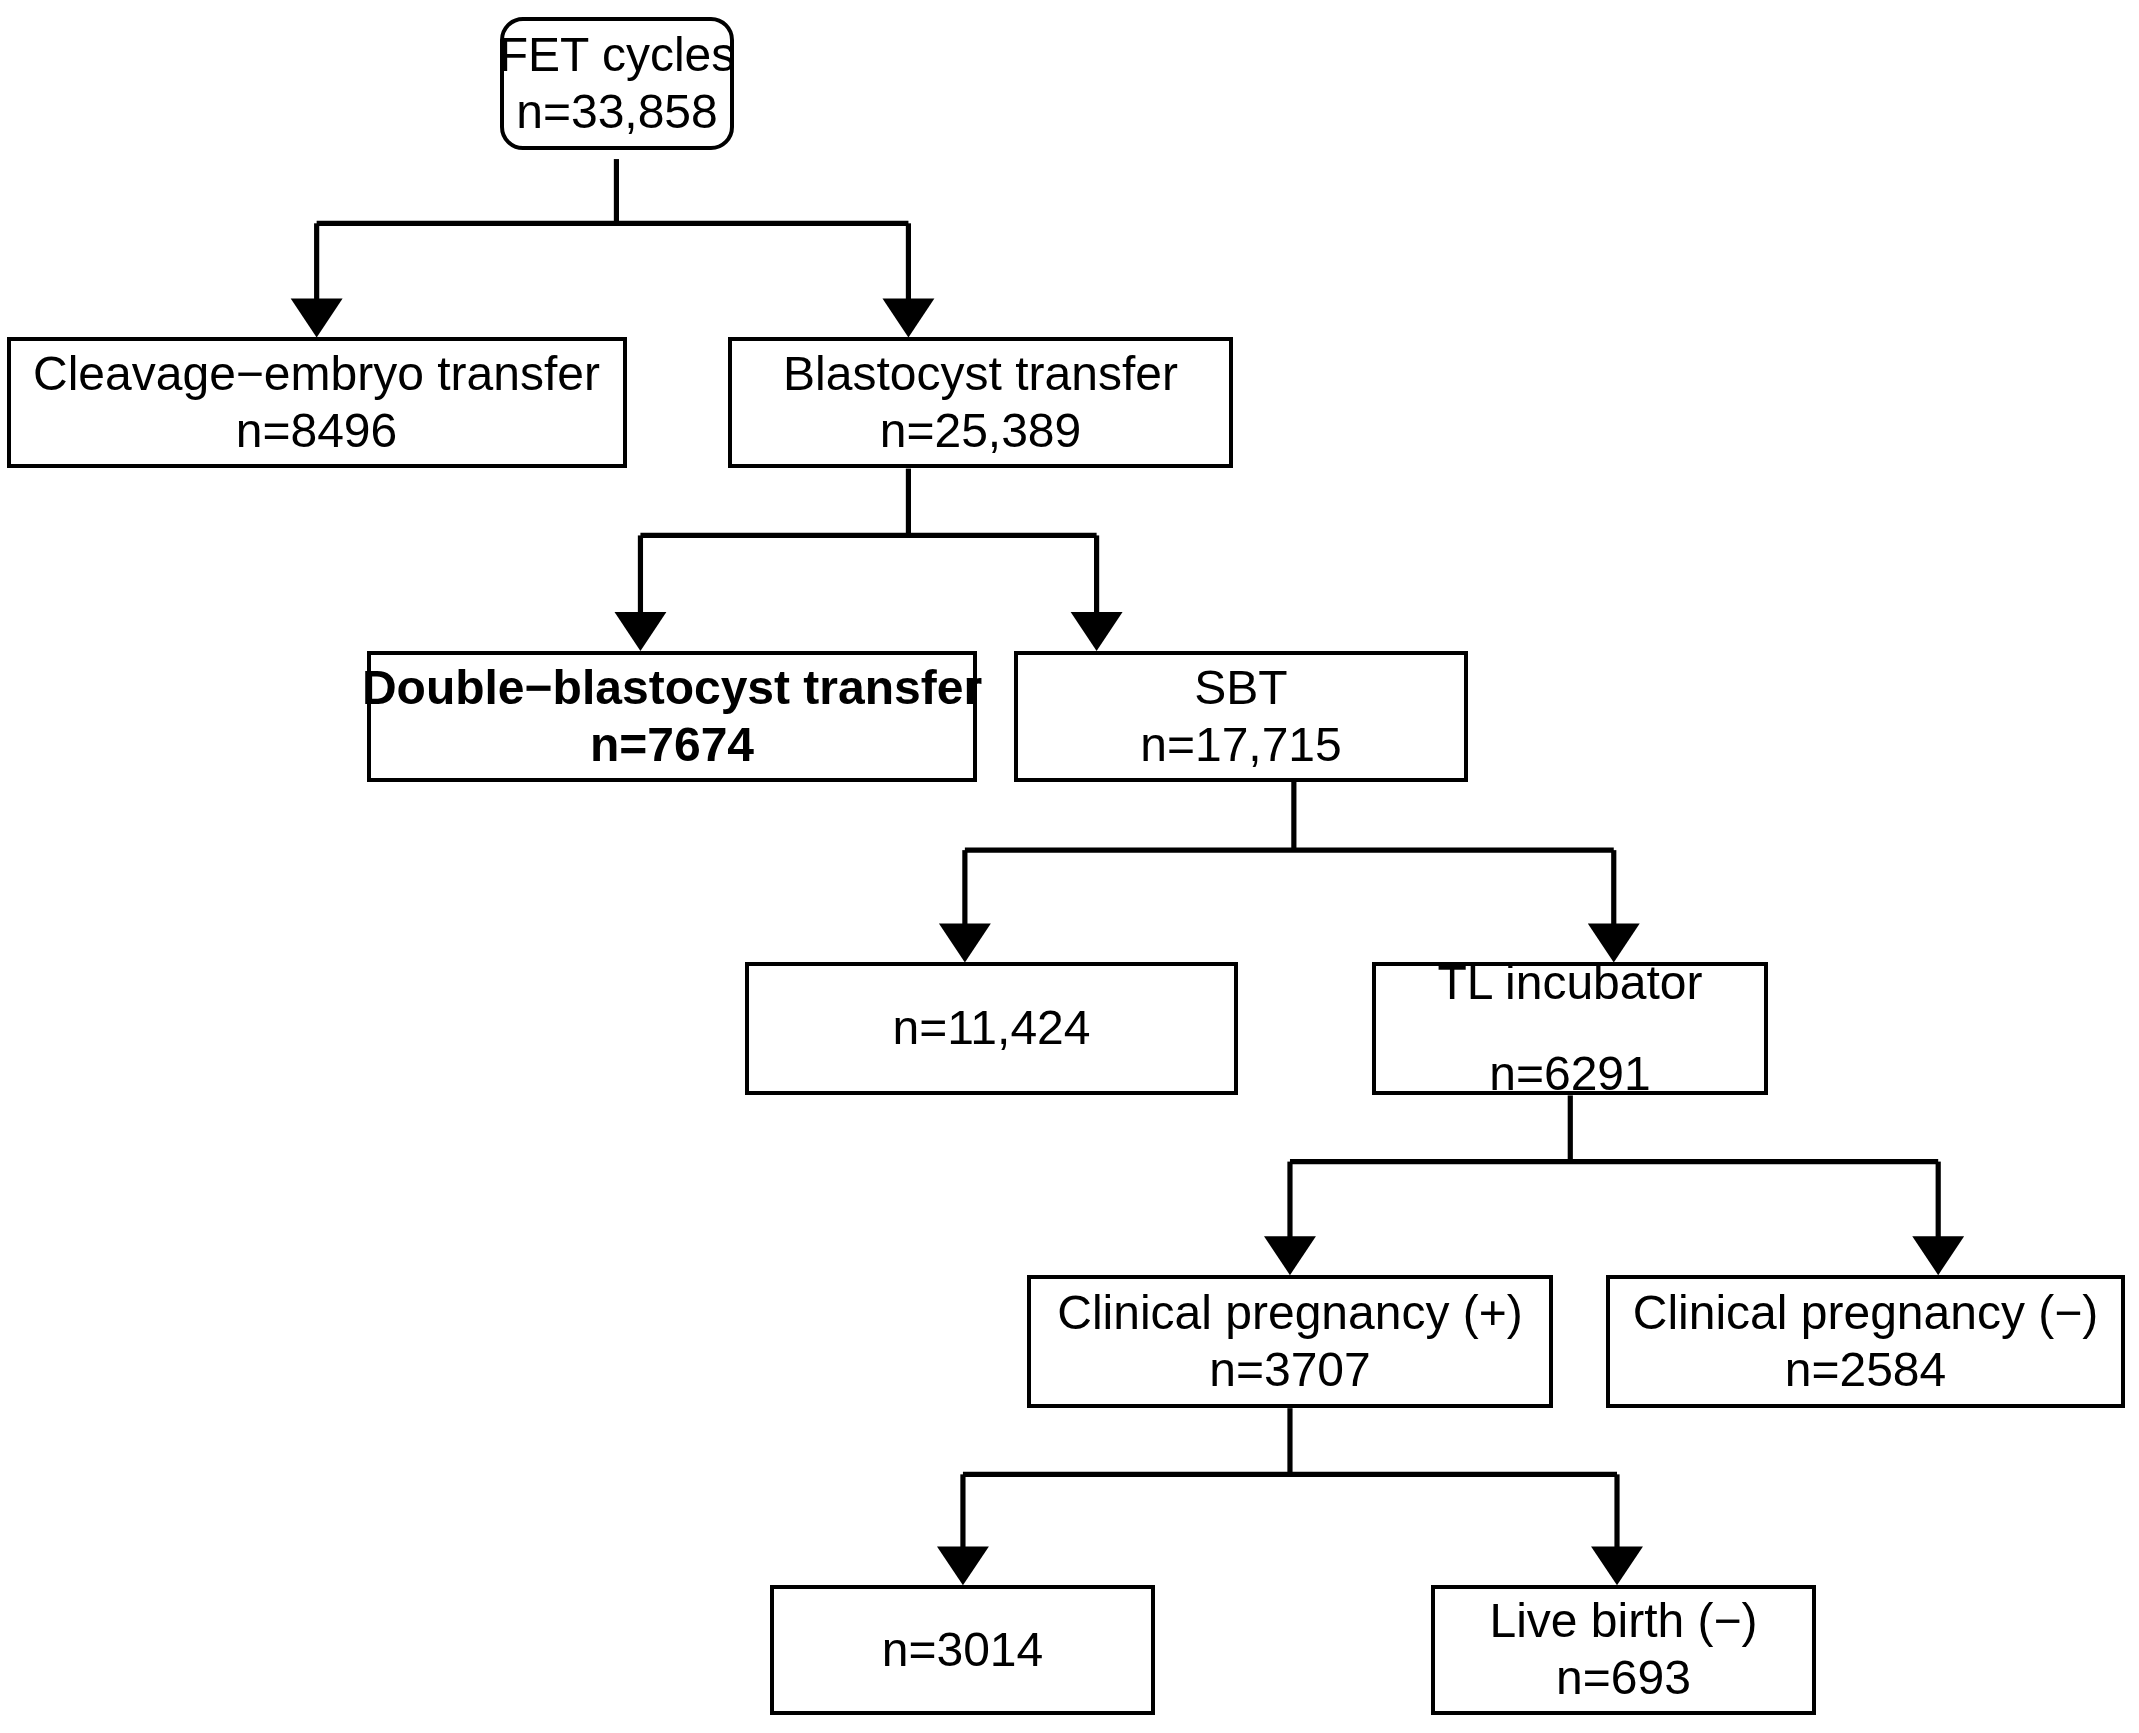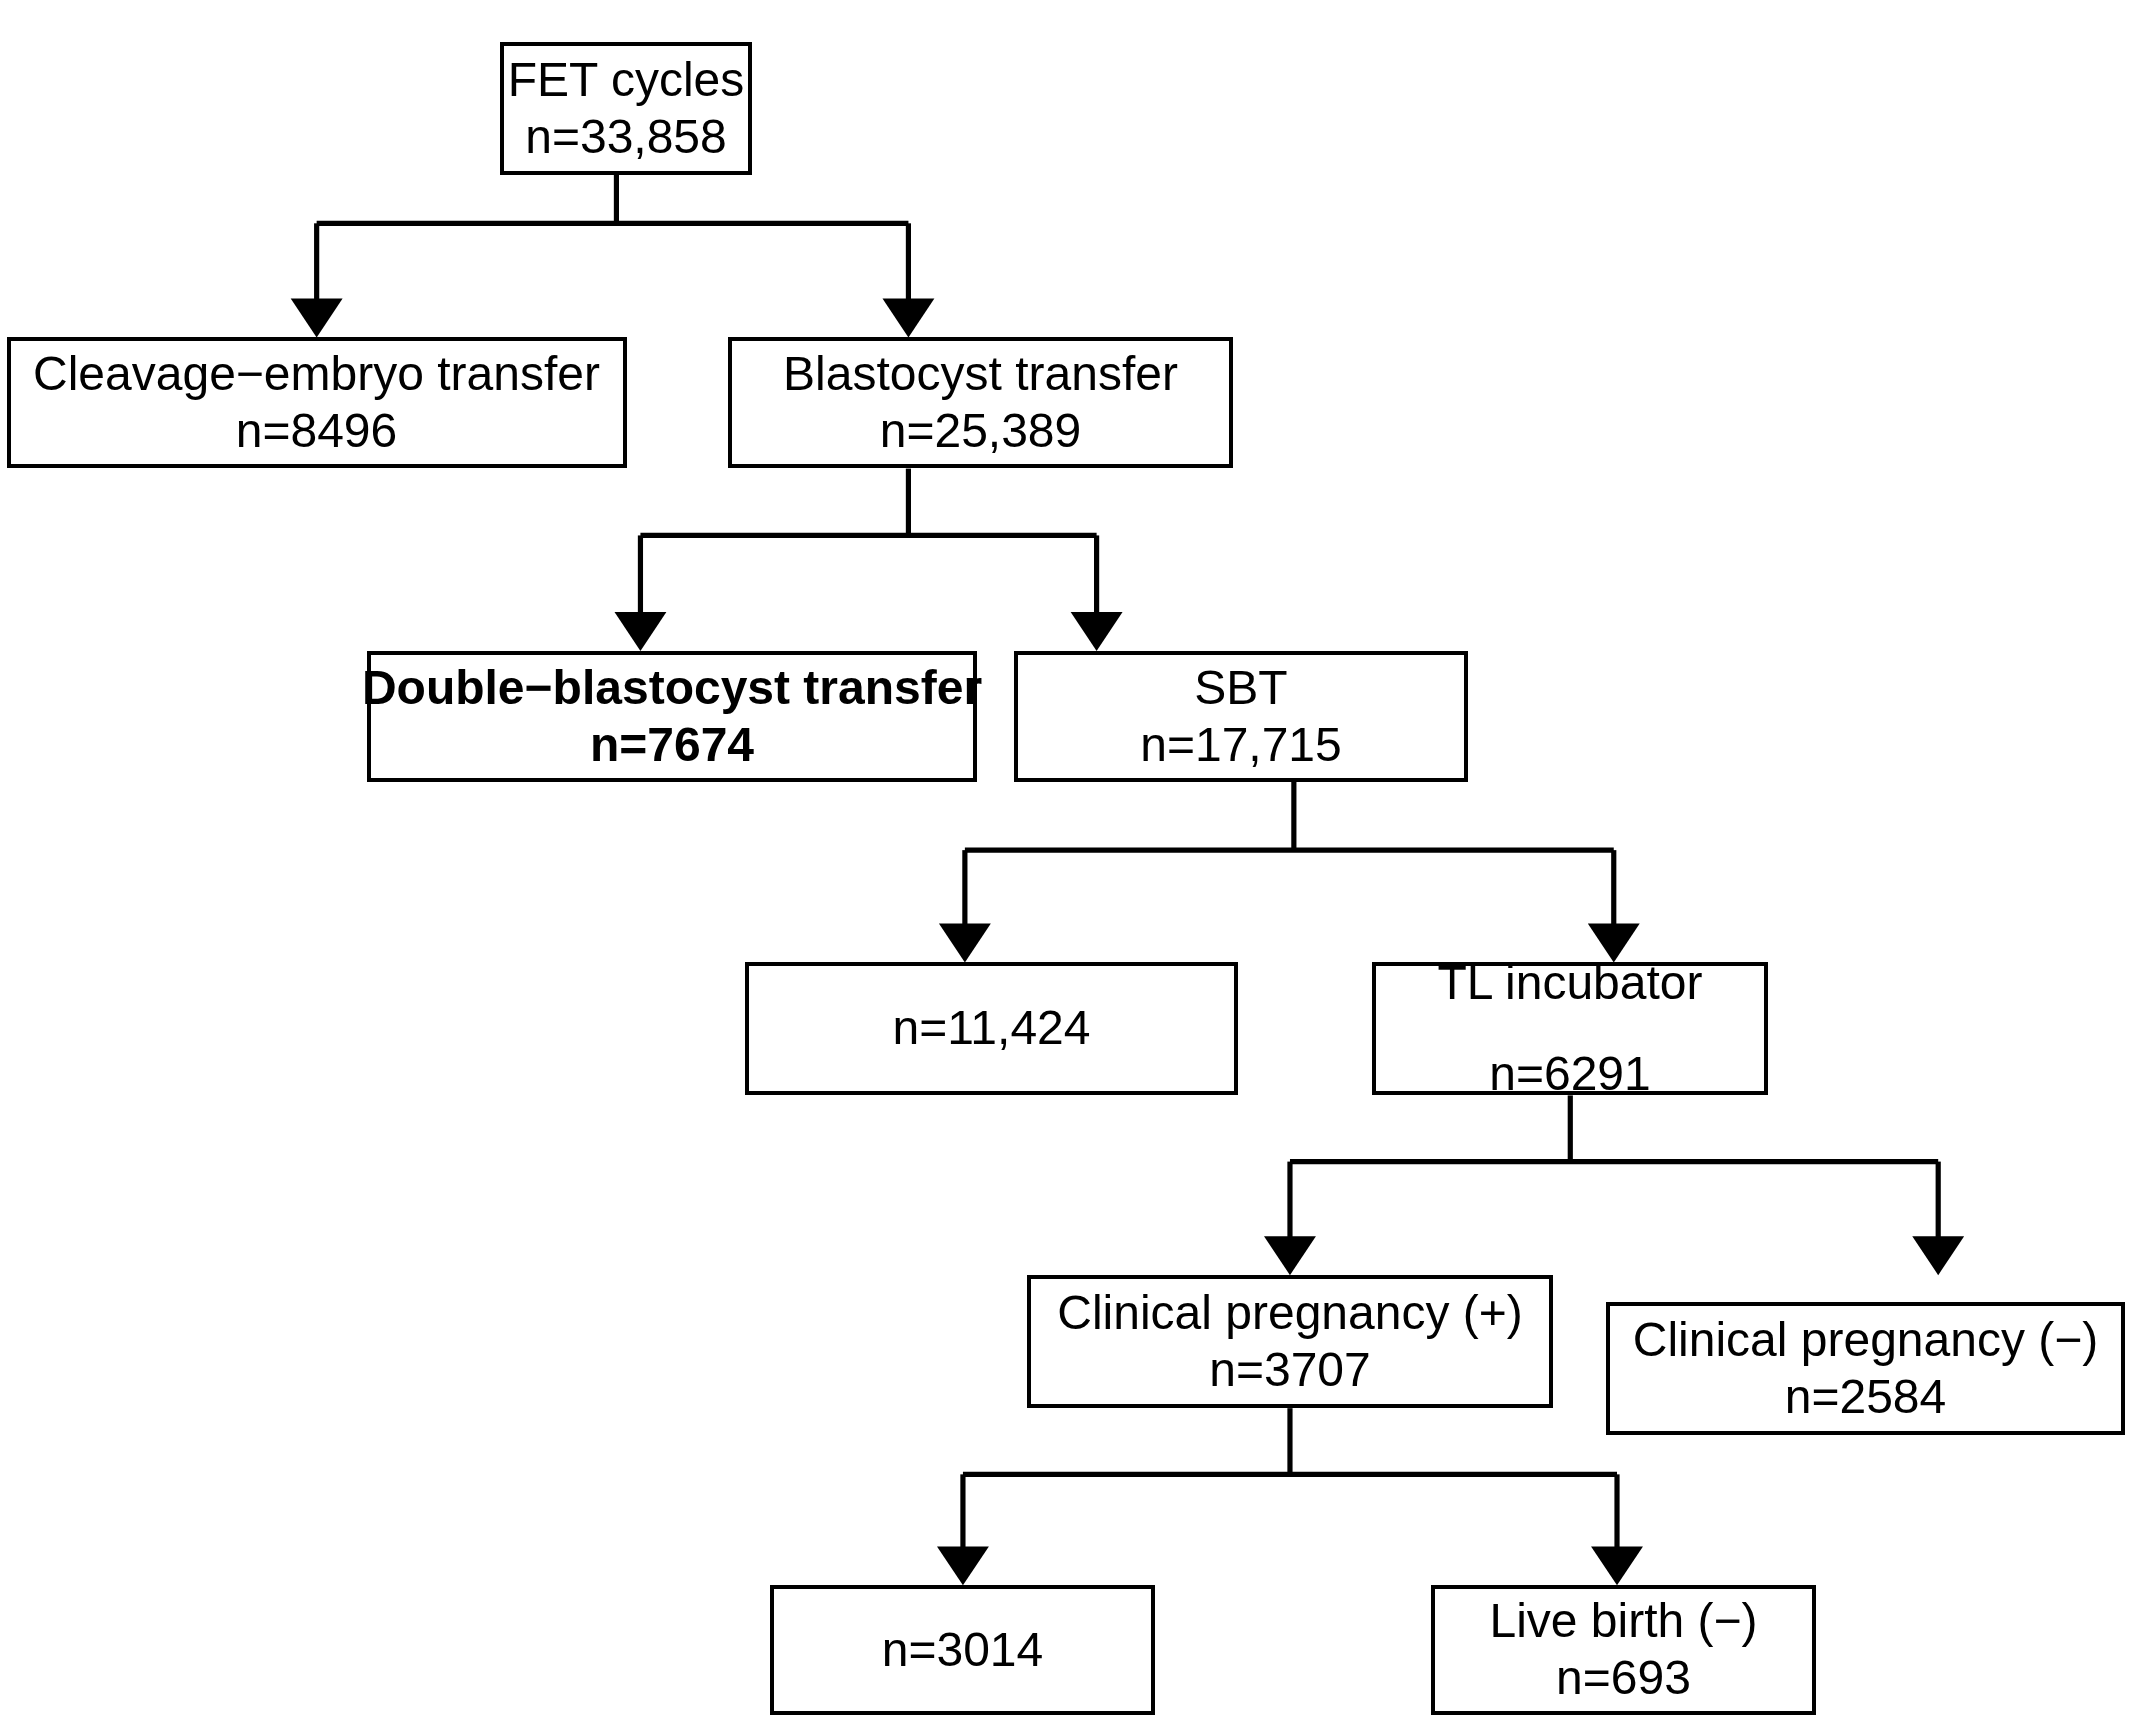--- a/index.html
+++ b/index.html
@@ -106,21 +106,21 @@
       <path d="M 1988 2170 L 2988 2170" style="stroke:none"></path>
       <path d="M 1988 2170 L 1988 2272"></path>
       <path d="M 1484 2272 L 2492 2272"></path>
       <path d="M 1484 2272 L 1484 2393"></path>
       <polygon points="1444,2383 1524,2383 1484,2443"></polygon>
       <path d="M 2492 2272 L 2492 2393"></path>
       <polygon points="2452,2383 2532,2383 2492,2443"></polygon>
     </g>
   </svg>
 
-  <div class="node" style="left:500px; top:42px; width:252px; height:133px;">
+  <div class="node" style="left:500px; top:17px; width:234px; height:133px;border-radius:23px;">
     <span class="lbl">FET cycles</span>
     <span class="cnt">n=33,858</span>
   </div>
 
   <div class="node" style="left:6.5px; top:337px; width:620px; height:131px;">
     <span class="lbl">Cleavage−embryo transfer</span>
     <span class="cnt">n=8496</span>
   </div>
 
   <div class="node" style="left:728px; top:337px; width:505px; height:131px;">
@@ -145,21 +145,21 @@
   <div class="node" style="left:1372px; top:962px; width:396px; height:133px;gap:34px;">
     <span class="lbl">TL incubator</span>
     <span class="cnt">n=6291</span>
   </div>
 
   <div class="node" style="left:1027px; top:1275px; width:526px; height:133px;">
     <span class="lbl">Clinical pregnancy (+)</span>
     <span class="cnt">n=3707</span>
   </div>
 
-  <div class="node" style="left:1606px; top:1275px; width:519px; height:133px;margin-top:27px;">
+  <div class="node" style="left:1606px; top:1275px; width:519px; height:133px;">
     <span class="lbl">Clinical pregnancy (−)</span>
     <span class="cnt">n=2584</span>
   </div>
 
   <div class="node" style="left:770px; top:1585px; width:385px; height:130px;">
     <span class="cnt">n=3014</span>
   </div>
 
   <div class="node" style="left:1431px; top:1585px; width:385px; height:130px;">
     <span class="lbl">Live birth (−)</span>

